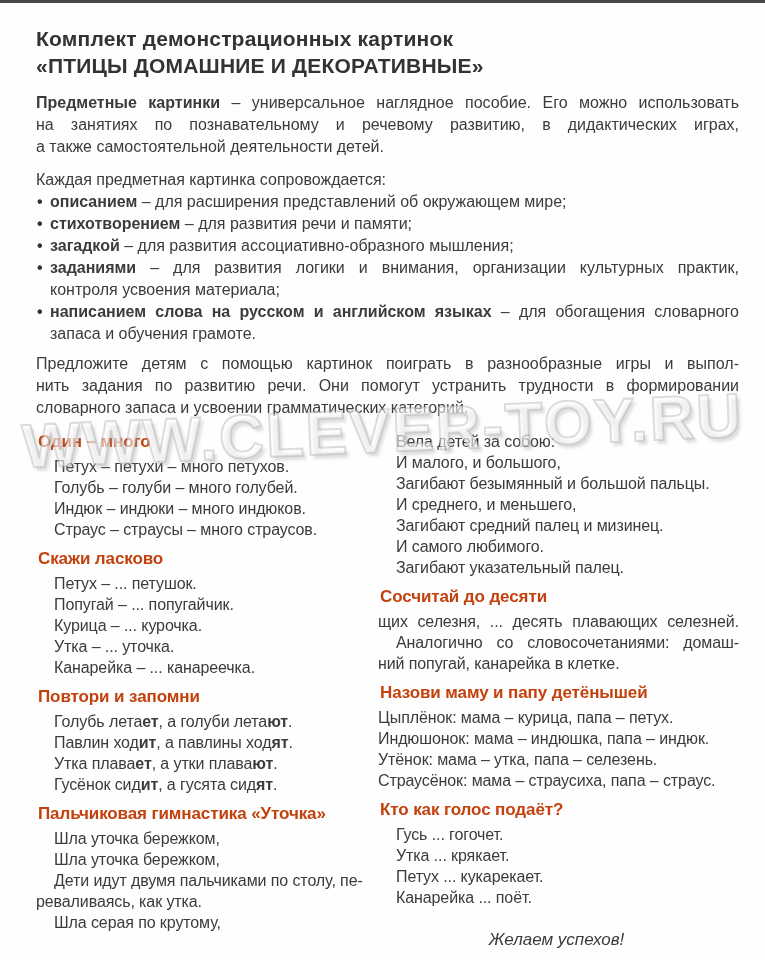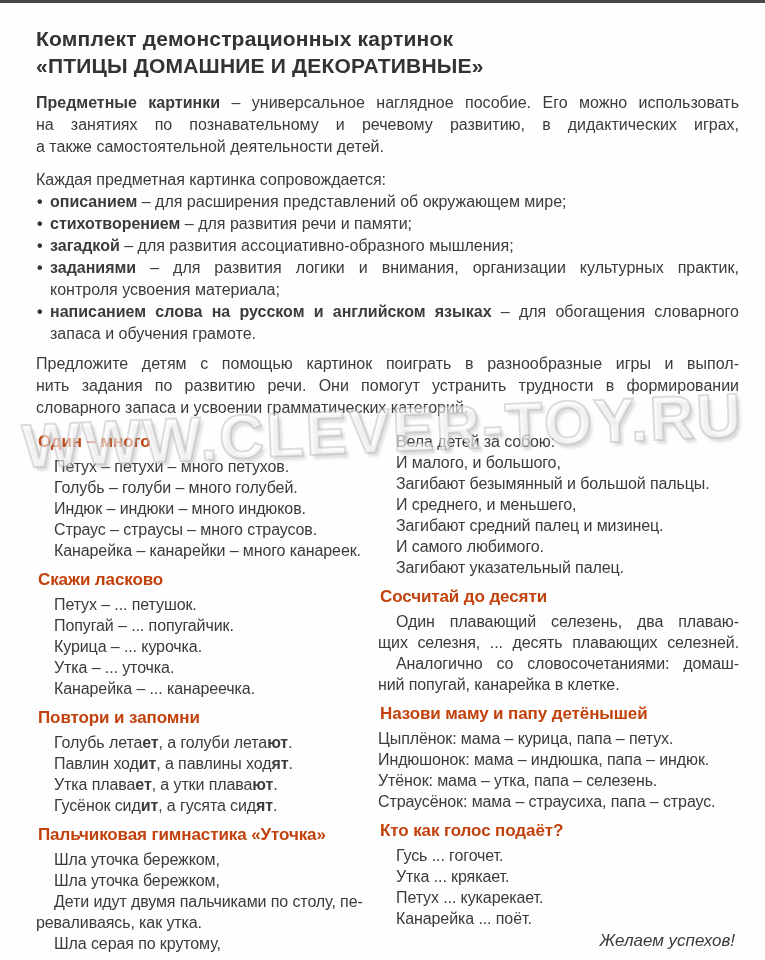--- a/index.html
+++ b/index.html
@@ -55,22 +55,22 @@
   .col-left { width: 336px; flex: none; }
   .col-right { flex: 1; min-width: 0; }
   .cline { line-height: 21px; letter-spacing: -0.1px; }
   .sec + .sec { margin-top: 8px; }
   .sec-h {
     font-weight: 700; font-size: 17px; line-height: 21px;
     padding-left: 2px; margin: 0 0 4px 0; color: #c2410c;
     letter-spacing: -0.1px;
   }
   .closing {
-    text-align: right; font-style: italic;
-    margin-top: 0; padding-right: 4px;
+    text-align: center; font-style: italic;
+    margin-top: 20px; padding-right: 4px;
     font-size: 17px; line-height: 24px; color: #3b3b3b;
   }
 </style>
 </head>
 <body>
 
 <div class="page">
   <div class="scan-topline"></div>
   <div class="watermark">WWW.CLEVER-TOY.RU</div>
 
@@ -119,21 +119,20 @@
     </div>
 
   <div class="cols">
     <div class="col-left" id="col-left">
         <div class="sec">
           <div class="sec-h">Один – много</div>
           <div class="line ind cline"><span class="">Петух – петухи – много петухов.</span></div>
           <div class="line ind cline"><span class="">Голубь – голуби – много голубей.</span></div>
           <div class="line ind cline"><span class="">Индюк – индюки – много индюков.</span></div>
           <div class="line ind cline"><span class="">Страус – страусы – много страусов.</span></div>
-          <div class="line ind cline"><span class="">Канарейка – канарейки – много канареек.</span></div>
         </div>
         <div class="sec">
           <div class="sec-h">Скажи ласково</div>
           <div class="line ind cline"><span class="">Петух – ... </span><span class=" i">петушок.</span></div>
           <div class="line ind cline"><span class="">Попугай – ... </span><span class=" i">попугайчик.</span></div>
           <div class="line ind cline"><span class="">Курица – ... </span><span class=" i">курочка.</span></div>
           <div class="line ind cline"><span class="">Утка – ... </span><span class=" i">уточка.</span></div>
           <div class="line ind cline"><span class="">Канарейка – ... </span><span class=" i">канареечка.</span></div>
         </div>
         <div class="sec">
@@ -158,21 +157,20 @@
             <div class="line ind cline"><span class="">Вела детей за собою:</span></div>
             <div class="line ind cline"><span class="">И малого, и большого,</span></div>
             <div class="line ind cline"><span class=" i">Загибают безымянный и большой пальцы.</span></div>
             <div class="line ind cline"><span class="">И среднего, и меньшего,</span></div>
             <div class="line ind cline"><span class=" i">Загибают средний палец и мизинец.</span></div>
             <div class="line ind cline"><span class="">И самого любимого.</span></div>
             <div class="line ind cline"><span class=" i">Загибают указательный палец.</span></div>
           </div>
           <div class="sec">
             <div class="sec-h">Сосчитай до десяти</div>
-            <div class="line ind j cline"><span class="">Один плавающий селезень, два плаваю-</span></div>
             <div class="line j cline"><span class="">щих селезня, ... десять плавающих селезней.</span></div>
             <div class="line ind j cline"><span class="">Аналогично со словосочетаниями: домаш-</span></div>
             <div class="line cline"><span class="">ний попугай, канарейка в клетке.</span></div>
           </div>
           <div class="sec">
             <div class="sec-h">Назови маму и папу детёнышей</div>
             <div class="line cline"><span class="">Цыплёнок: мама – курица, папа – петух.</span></div>
             <div class="line cline"><span class="">Индюшонок: мама – индюшка, папа – индюк.</span></div>
             <div class="line cline"><span class="">Утёнок: мама – утка, папа – селезень.</span></div>
             <div class="line cline"><span class="">Страусёнок: мама – страусиха, папа – страус.</span></div>

